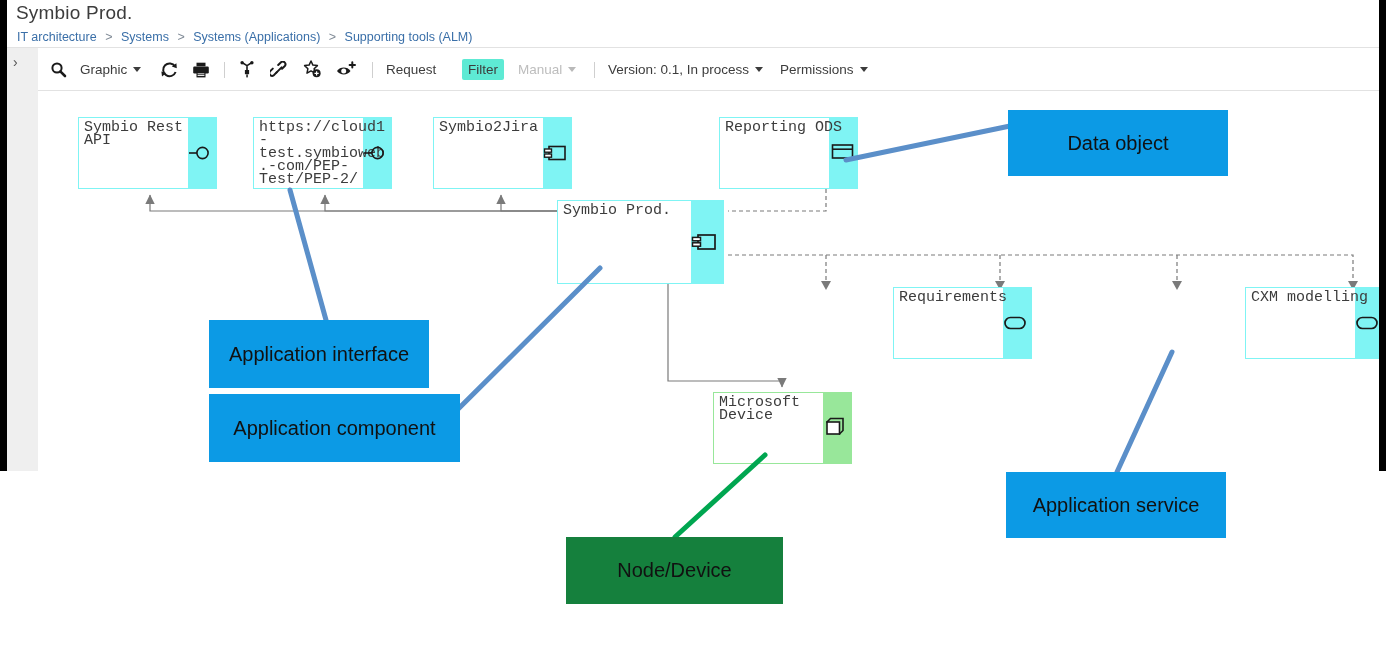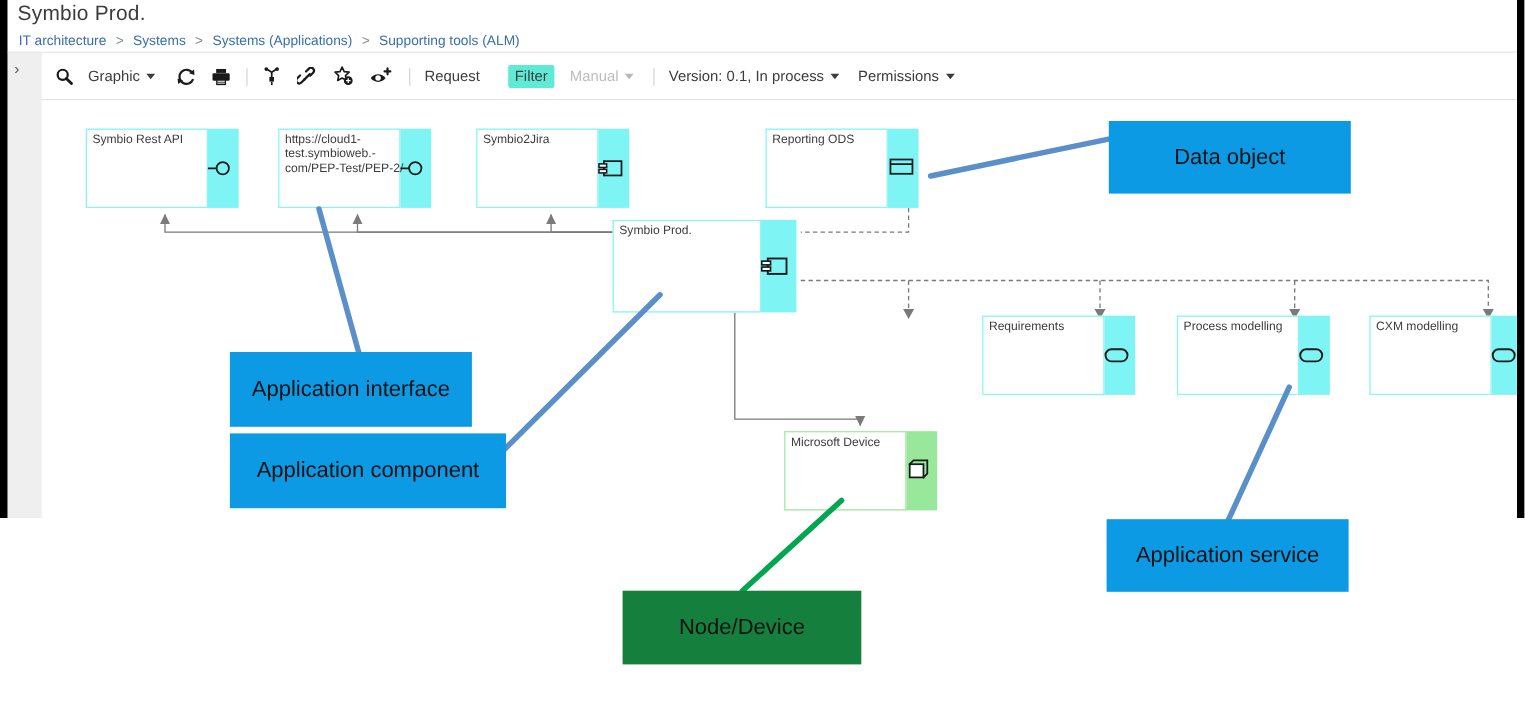--- a/index.html
+++ b/index.html
@@ -34,21 +34,21 @@
   .icn{display:block;}
 
   
   .canvas{position:absolute;left:38px;top:91px;width:1341px;height:380px;background:#fff;overflow:hidden;}
   .canvas svg{position:absolute;left:0;top:0;}
 
   
   .node{position:absolute;box-sizing:border-box;}
   .node .fill{position:absolute;left:0;top:0;right:0;bottom:0;}
   .node .inner{position:absolute;left:0;top:0;bottom:0;background:#fff;}
-  .node .lbl{position:absolute;left:6px;top:4px;right:4px;font-size:11px;line-height:13px;color:#3c3c3c;word-wrap:break-word;}
+  .node .lbl{position:absolute;left:6px;top:4px;right:4px;font-size:15px;line-height:13px;color:#3c3c3c;word-wrap:break-word;font-family:Liberation Mono, monospace;}
   .node .gi{position:absolute;}
 
   .cy .fill{background:#7ff4f4;}
   .cy .inner{border:1px solid #7ff4f4;}
   .gr .fill{background:#98e79a;}
   .gr .inner{border:1px solid #98e79a;}
 
   
   .cal{position:absolute;display:flex;align-items:center;justify-content:center;
        font-size:20px;color:#111;box-sizing:border-box;}
@@ -234,21 +234,21 @@
       <div class="fill"></div>
       <div class="inner" style="width:109px;"></div>
       <div class="lbl">Symbio2Jira</div>
       <svg class="gi" style="left:110px;top:26px;" width="26" height="20" viewBox="0 0 26 20">
         <rect x="6" y="3.5" width="16" height="13" fill="none" stroke="#1a1a1a" stroke-width="1.6"></rect>
         <rect x="1.5" y="6" width="7" height="3.2" fill="#fff" stroke="#1a1a1a" stroke-width="1.4"></rect>
         <rect x="1.5" y="11" width="7" height="3.2" fill="#fff" stroke="#1a1a1a" stroke-width="1.4"></rect>
       </svg>
     </div>
 
-    <div class="node cy" style="left:658px;top:26px;width:139px;height:72px;">
+    <div class="node cy" style="left:681px;top:26px;width:139px;height:72px;">
       <div class="fill"></div>
       <div class="inner" style="width:109px;"></div>
       <div class="lbl">Reporting ODS</div>
       <svg class="gi" style="left:112px;top:25px;" width="24" height="20" viewBox="0 0 24 20">
         <rect x="1.5" y="3" width="20" height="13" fill="none" stroke="#1a1a1a" stroke-width="1.6"></rect>
         <line x1="1.5" y1="7.2" x2="21.5" y2="7.2" stroke="#1a1a1a" stroke-width="1.6"></line>
       </svg>
     </div>
 
     <div class="node cy" style="left:519px;top:109px;width:167px;height:84px;">
@@ -265,28 +265,20 @@
 
     <div class="node cy" style="left:855px;top:196px;width:139px;height:72px;">
       <div class="fill"></div>
       <div class="inner" style="width:109px;"></div>
       <div class="lbl">Requirements</div>
       <svg class="gi" style="left:110px;top:26px;" width="26" height="20" viewBox="0 0 26 20">
         <rect x="2" y="4.5" width="20" height="11" rx="5.5" fill="none" stroke="#1a1a1a" stroke-width="1.7"></rect>
       </svg>
     </div>
 
-    <div class="node cy" style="left:1032px;top:196px;width:139px;height:72px;">
-      <div class="fill"></div>
-      <div class="inner" style="width:109px;"></div>
-      <div class="lbl">Process modelling</div>
-      <svg class="gi" style="left:110px;top:26px;" width="26" height="20" viewBox="0 0 26 20">
-        <rect x="2" y="4.5" width="20" height="11" rx="5.5" fill="none" stroke="#1a1a1a" stroke-width="1.7"></rect>
-      </svg>
-    </div>
 
     <div class="node cy" style="left:1207px;top:196px;width:139px;height:72px;">
       <div class="fill"></div>
       <div class="inner" style="width:109px;"></div>
       <div class="lbl">CXM modelling</div>
       <svg class="gi" style="left:110px;top:26px;" width="26" height="20" viewBox="0 0 26 20">
         <rect x="2" y="4.5" width="20" height="11" rx="5.5" fill="none" stroke="#1a1a1a" stroke-width="1.7"></rect>
       </svg>
     </div>
 

